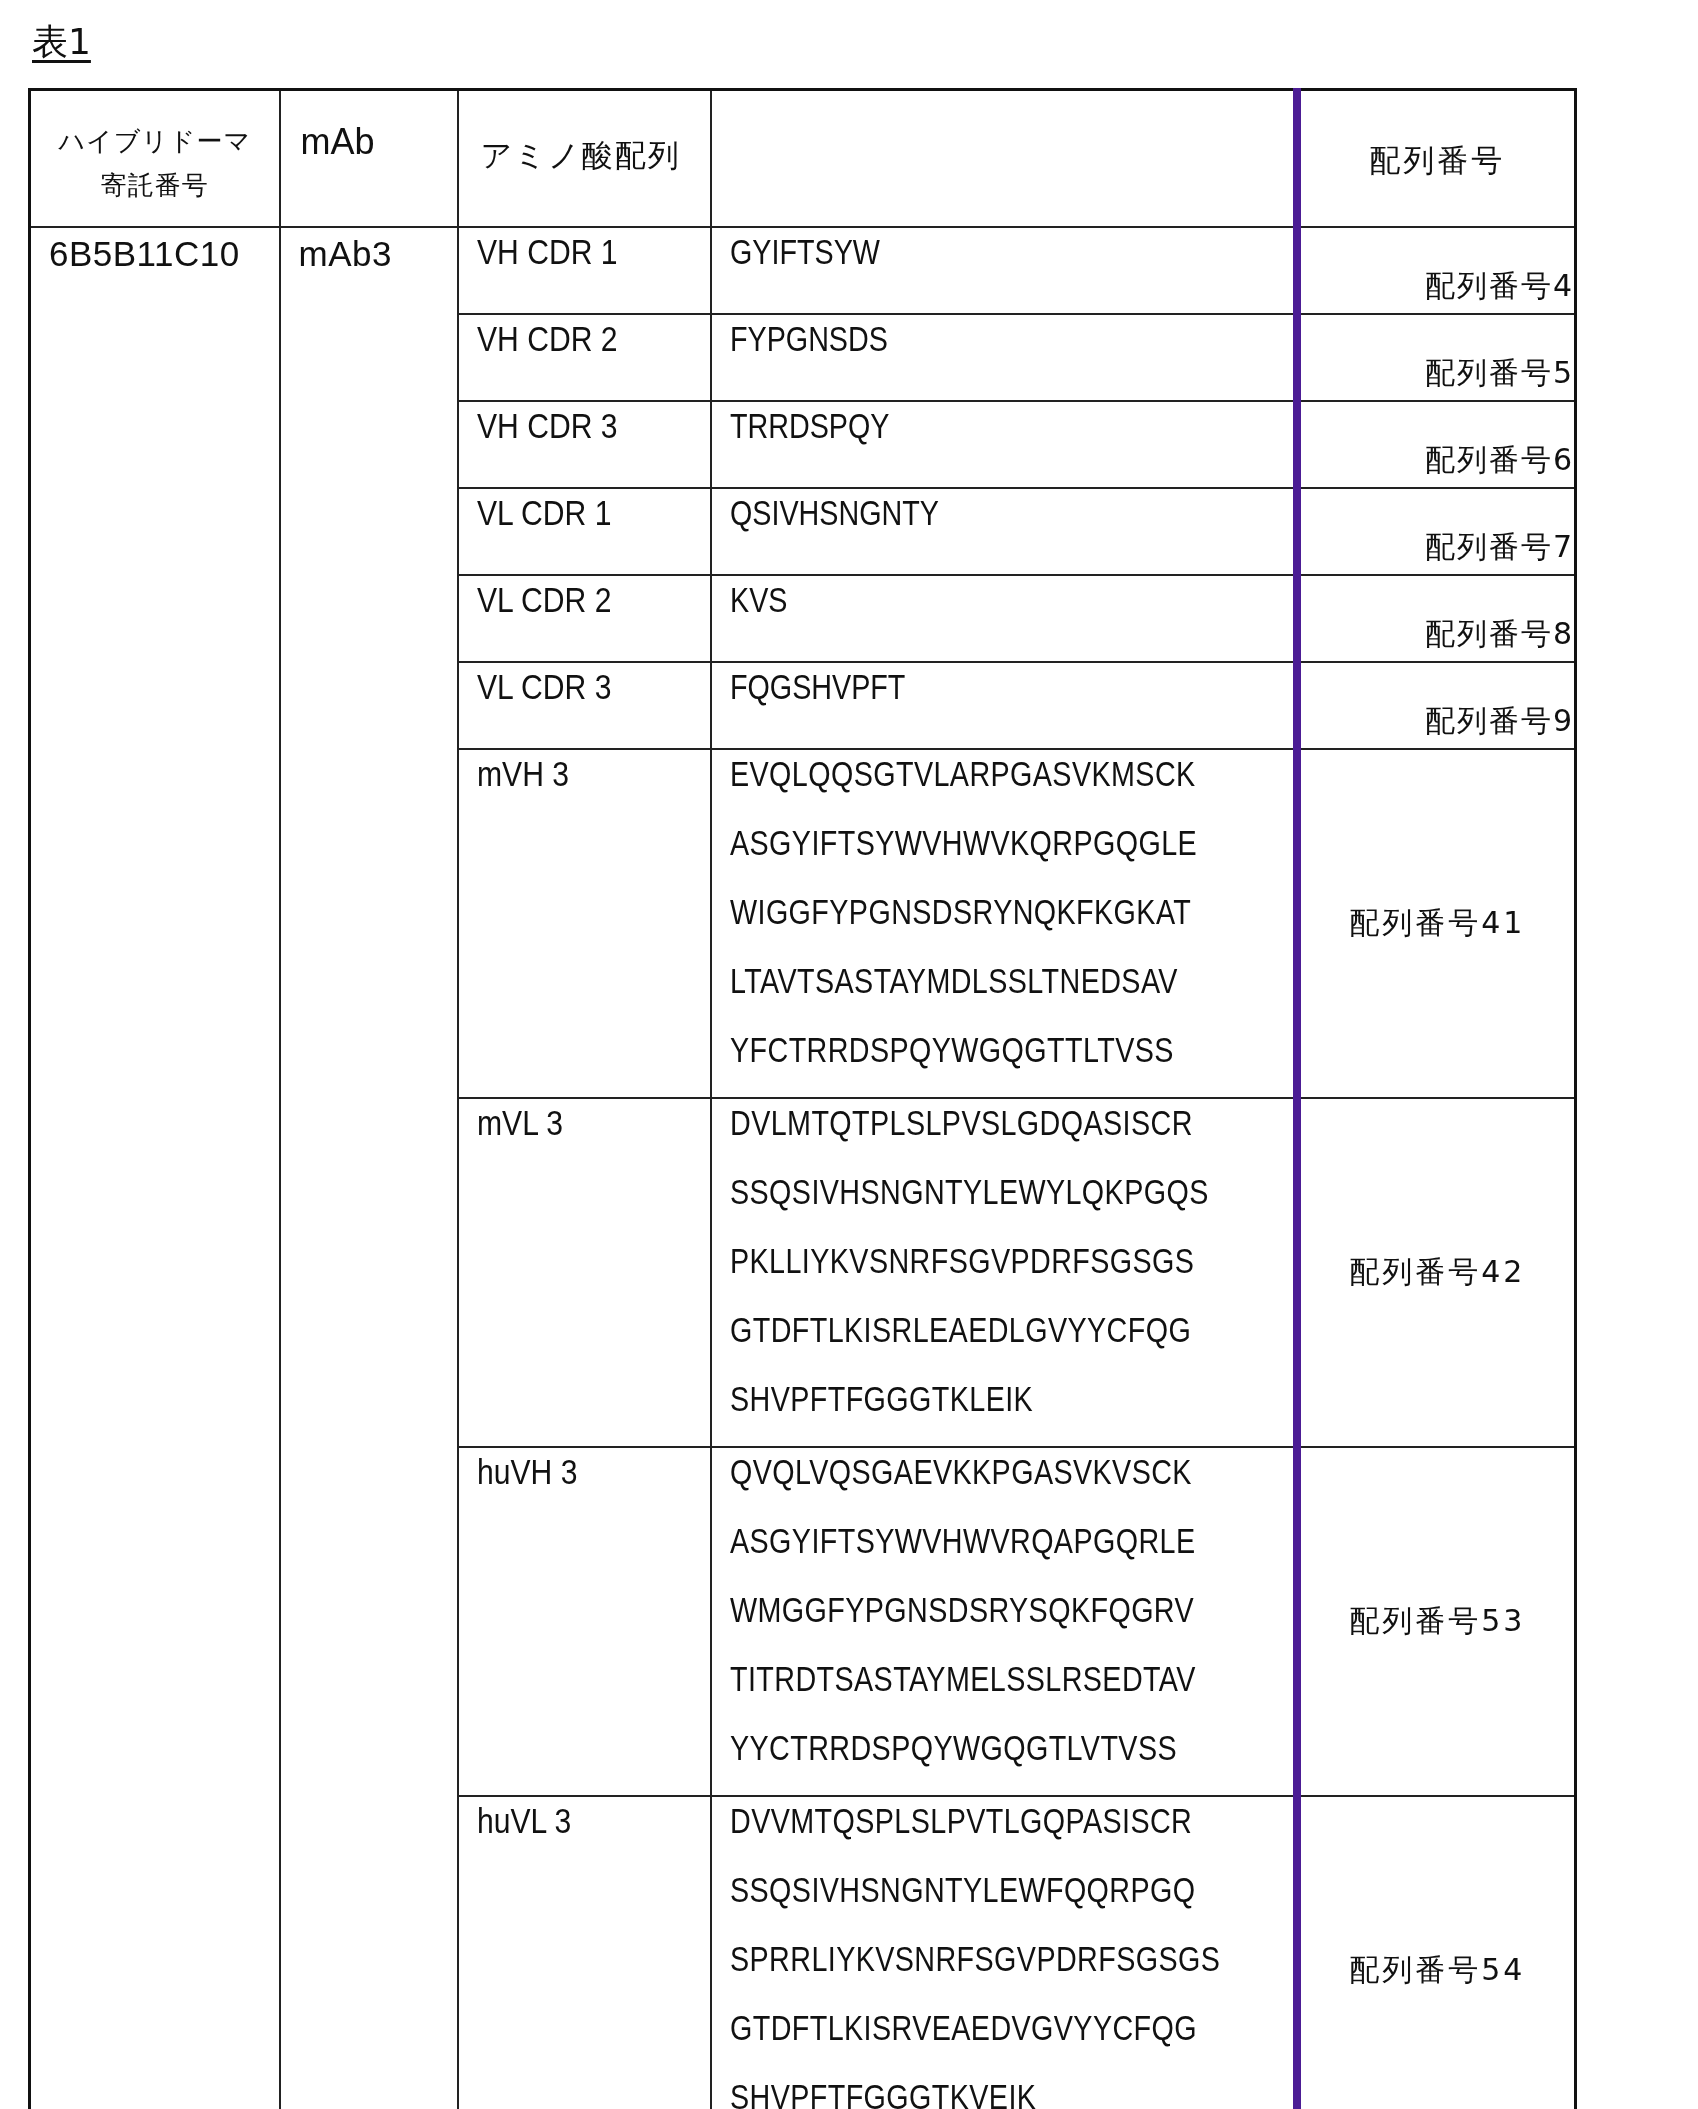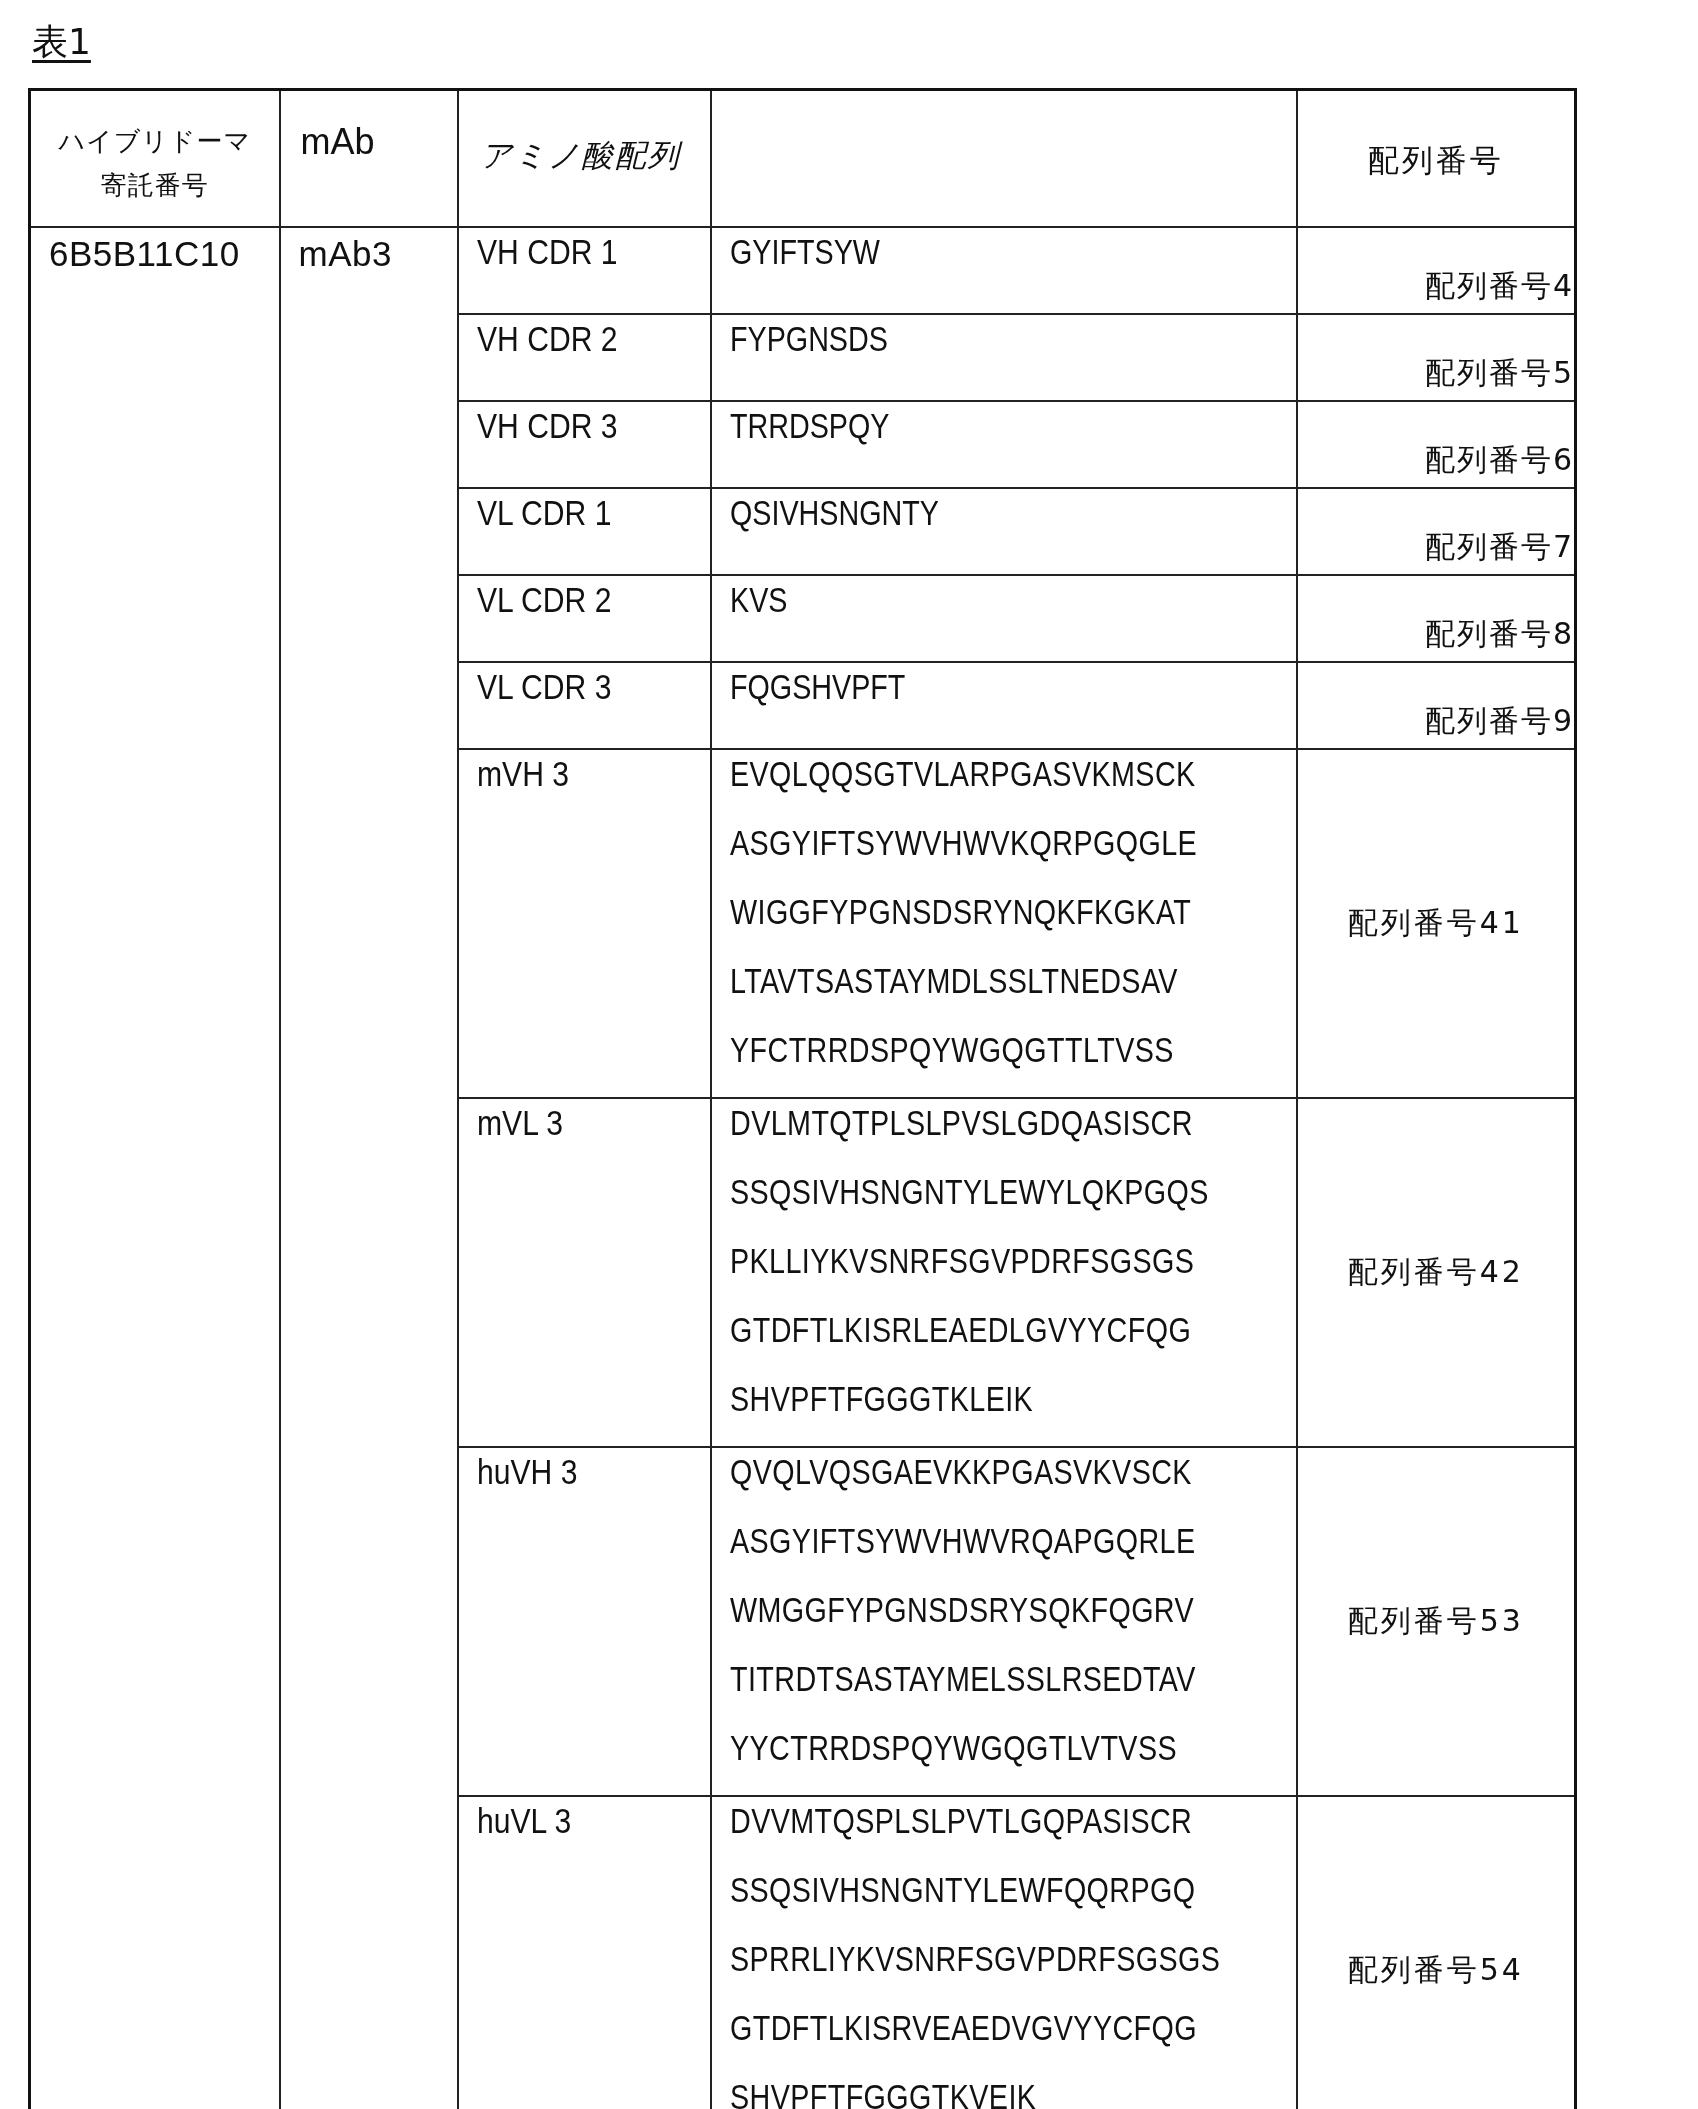--- a/index.html
+++ b/index.html
@@ -20,36 +20,36 @@
   }
   .seq-table td, .seq-table th {
     border: 2px solid #222; padding: 0; vertical-align: top;
     font-weight: normal; overflow: hidden;
   }
   .seq-table col.c-hyb { width: 250px; }
   .seq-table col.c-mab { width: 178px; }
   .seq-table col.c-name { width: 253px; }
   .seq-table col.c-seq { width: 586px; }
   .seq-table col.c-id { width: 279px; }
-  .seq-table td.col-id, .seq-table th.col-id { border-left: 2px solid #4c1d95; }
+  .seq-table td.col-id, .seq-table th.col-id { border-left: 8px solid #4c1d95; }
   tr.hdr { height: 137px; }
   tr.cdr { height: 87px; }
   tr.long { height: 347px; }
 
   .hdr-hyb {
     font-size: 26px; line-height: 44px; text-align: center;
     padding-top: 28px !important; letter-spacing: 1px; white-space: nowrap;
   }
   .hdr-mab {
     font-family: "Liberation Sans", sans-serif; font-size: 36px;
     padding: 30px 0 0 20px !important; text-align: left;
   }
   .hdr-aa {
     font-size: 31px; text-align: left;
-    padding: 44px 0 0 22px !important; letter-spacing: 2px; font-style: italic;
+    padding: 44px 0 0 22px !important; letter-spacing: 2px;
   }
   .hdr-id {
     font-size: 31px; text-align: center; vertical-align: middle !important;
     letter-spacing: 3px; padding-top: 6px !important;
   }
   .cell-latin {
     font-family: "Liberation Sans Narrow", "Liberation Sans", sans-serif;
     font-size: 35px; line-height: 44px; letter-spacing: 0.5px;
   }
   .hyb-cell { padding: 4px 0 0 18px !important; }

